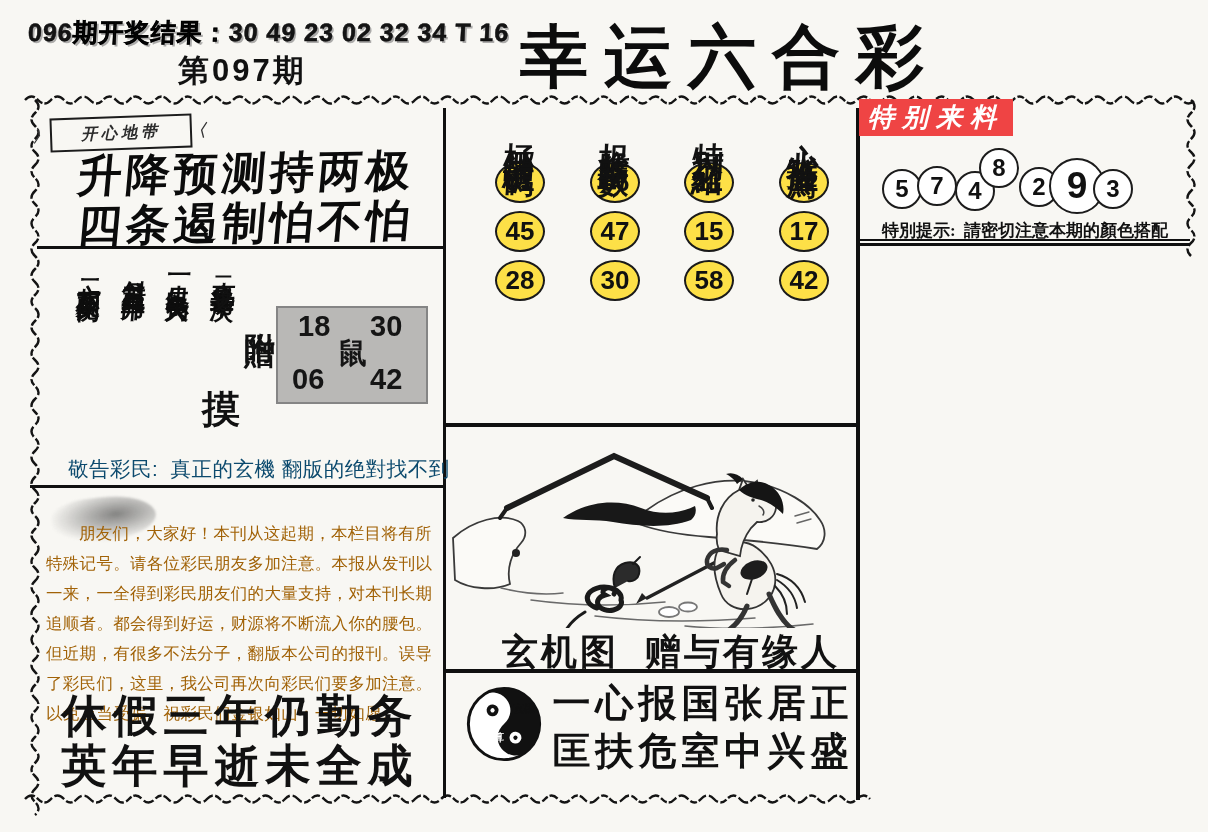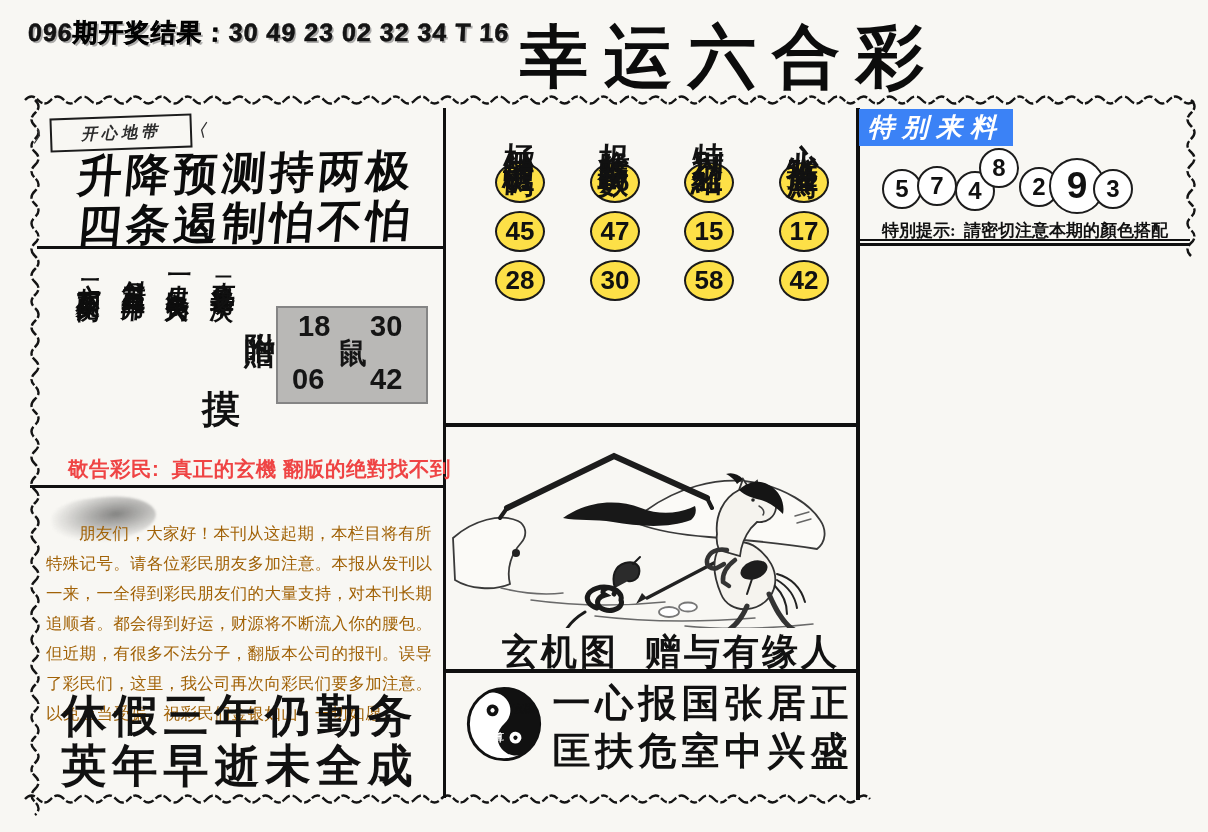--- a/index.html
+++ b/index.html
@@ -36,22 +36,22 @@
   .key-label{position:absolute;left:212px;top:268px;writing-mode:vertical-rl;text-orientation:upright;
     font-size:17px;font-weight:700;letter-spacing:3px;font-family:"Liberation Serif",serif;}
   .key-char{position:absolute;left:202px;top:384px;font-size:38px;font-weight:900;
     font-family:"Liberation Serif",serif;}
   .gift-label{position:absolute;left:238px;top:308px;writing-mode:vertical-rl;text-orientation:upright;
     font-size:31px;font-weight:900;letter-spacing:5px;font-family:"Liberation Serif",serif;}
   .gift-box{position:absolute;left:276px;top:306px;width:148px;height:94px;background:#b9b8b6;
     border:2px solid #858585;}
   .gift-box span{position:absolute;font-weight:700;font-size:29px;color:#151515;}
   .zodiac{font-family:"Liberation Serif",serif;font-size:32px;font-weight:900;}
-  .notice{position:absolute;left:68px;top:455px;font-size:20.5px;font-weight:700;
-    letter-spacing:.5px;white-space:pre;color:#ef4444;}
+  .notice{position:absolute;left:68px;top:455px;font-size:20.5px;font-weight:400;
+    letter-spacing:.5px;white-space:pre;color:#0c4a6e;}
   .stamp{position:absolute;left:52px;top:497px;width:104px;height:44px;transform:rotate(-7deg);
     background:radial-gradient(ellipse at 62% 42%, rgba(70,70,70,.65), rgba(130,130,130,.25) 55%, transparent 74%);
     filter:blur(1.1px);border-radius:40% 60% 55% 45%;}
   .letter{position:absolute;left:46px;top:518px;width:392px;font-size:16.5px;line-height:1.82;
     text-indent:2em;color:#a16207;font-weight:500;letter-spacing:.3px;}
   .bottom-verse{position:absolute;left:40px;width:400px;text-align:center;white-space:nowrap;
     font-family:"Liberation Serif","DejaVu Serif",serif;font-weight:700;font-size:45px;letter-spacing:6px;}
 
   
   .tips-col{position:absolute;top:118px;width:52px;display:flex;flex-direction:column;
@@ -61,36 +61,37 @@
   .ball{display:flex;align-items:center;justify-content:center;width:46px;height:37px;
     border:2.5px solid #1a1a1a;border-radius:50%;background:#fde047;font-size:26px;font-weight:700;}
   .mystery-svg{position:absolute;left:447px;top:428px;}
   .mystery-caption{position:absolute;left:447px;top:628px;width:408px;text-align:center;
     font-size:36px;font-weight:800;letter-spacing:3px;white-space:pre;margin-left:20px;}
   .couplet-line{position:absolute;left:552px;width:302px;text-align:center;white-space:nowrap;
     font-family:Liberation Mono, monospace;font-weight:700;font-size:38px;letter-spacing:5px;}
   .yinyang{position:absolute;left:466px;top:686px;}
 
   
-  .sp-header{position:absolute;left:859px;top:109px;width:154px;height:37px;background:#3b82f6;
+  .sp-header{position:absolute;left:859px;top:99px;width:154px;height:37px;background:#ef4444;
     color:#fff;display:flex;align-items:center;justify-content:center;font-size:26px;
     font-weight:800;font-style:italic;letter-spacing:8px;font-family:"Liberation Serif",serif;}
   .sp-ball{position:absolute;display:flex;align-items:center;justify-content:center;
     width:36px;height:36px;border:2px solid #1c1c1c;border-radius:50%;background:#fff;
     font-size:24px;font-weight:600;}
   .sp-ball.big{width:52px;height:52px;border-width:2.5px;font-size:37px;font-weight:900;}
   .sp-tip{position:absolute;left:862px;top:219px;width:326px;text-align:center;font-size:17px;
     font-weight:800;white-space:pre;font-family:Liberation Serif, serif;}
 </style>
 </head>
 <body>
 
 <div class="page">
 
   <div class="prev-result">096期开奖结果：30 49 23 02 32 34 T 16</div>
+  <div class="issue">第097期</div>
   <div class="main-title">幸运六合彩</div>
 
   <svg class="jag" width="1168" height="10" style="left:25px;top:95px;">
       <path d="M0 5 q6.5 -7 13 0 q6.5 7 13 0 q6.5 -7 13 0 q6.5 7 13 0 q6.5 -7 13 0 q6.5 7 13 0 q6.5 -7 13 0 q6.5 7 13 0 q6.5 -7 13 0 q6.5 7 13 0 q6.5 -7 13 0 q6.5 7 13 0 q6.5 -7 13 0 q6.5 7 13 0 q6.5 -7 13 0 q6.5 7 13 0 q6.5 -7 13 0 q6.5 7 13 0 q6.5 -7 13 0 q6.5 7 13 0 q6.5 -7 13 0 q6.5 7 13 0 q6.5 -7 13 0 q6.5 7 13 0 q6.5 -7 13 0 q6.5 7 13 0 q6.5 -7 13 0 q6.5 7 13 0 q6.5 -7 13 0 q6.5 7 13 0 q6.5 -7 13 0 q6.5 7 13 0 q6.5 -7 13 0 q6.5 7 13 0 q6.5 -7 13 0 q6.5 7 13 0 q6.5 -7 13 0 q6.5 7 13 0 q6.5 -7 13 0 q6.5 7 13 0 q6.5 -7 13 0 q6.5 7 13 0 q6.5 -7 13 0 q6.5 7 13 0 q6.5 -7 13 0 q6.5 7 13 0 q6.5 -7 13 0 q6.5 7 13 0 q6.5 -7 13 0 q6.5 7 13 0 q6.5 -7 13 0 q6.5 7 13 0 q6.5 -7 13 0 q6.5 7 13 0 q6.5 -7 13 0 q6.5 7 13 0 q6.5 -7 13 0 q6.5 7 13 0 q6.5 -7 13 0 q6.5 7 13 0 q6.5 -7 13 0 q6.5 7 13 0 q6.5 -7 13 0 q6.5 7 13 0 q6.5 -7 13 0 q6.5 7 13 0 q6.5 -7 13 0 q6.5 7 13 0 q6.5 -7 13 0 q6.5 7 13 0 q6.5 -7 13 0 q6.5 7 13 0 q6.5 -7 13 0 q6.5 7 13 0 q6.5 -7 13 0 q6.5 7 13 0 q6.5 -7 13 0 q6.5 7 13 0 q6.5 -7 13 0 q6.5 7 13 0 q6.5 -7 13 0 q6.5 7 13 0 q6.5 -7 13 0 q6.5 7 13 0 q6.5 -7 13 0 q6.5 7 13 0 q6.5 -7 13 0 q6.5 7 13 0 q6.5 -7 13 0 q6.5 7 13 0" fill="none" stroke="#141414" stroke-width="2.4" stroke-dasharray="11 2.5 7 2 9 3"></path>
     </svg>
   <svg class="jag" width="704" height="10" style="left:40px;top:100px;transform:rotate(90deg);transform-origin:0 0;">
       <path d="M0 5 q6.5 -7 13 0 q6.5 7 13 0 q6.5 -7 13 0 q6.5 7 13 0 q6.5 -7 13 0 q6.5 7 13 0 q6.5 -7 13 0 q6.5 7 13 0 q6.5 -7 13 0 q6.5 7 13 0 q6.5 -7 13 0 q6.5 7 13 0 q6.5 -7 13 0 q6.5 7 13 0 q6.5 -7 13 0 q6.5 7 13 0 q6.5 -7 13 0 q6.5 7 13 0 q6.5 -7 13 0 q6.5 7 13 0 q6.5 -7 13 0 q6.5 7 13 0 q6.5 -7 13 0 q6.5 7 13 0 q6.5 -7 13 0 q6.5 7 13 0 q6.5 -7 13 0 q6.5 7 13 0 q6.5 -7 13 0 q6.5 7 13 0 q6.5 -7 13 0 q6.5 7 13 0 q6.5 -7 13 0 q6.5 7 13 0 q6.5 -7 13 0 q6.5 7 13 0 q6.5 -7 13 0 q6.5 7 13 0 q6.5 -7 13 0 q6.5 7 13 0 q6.5 -7 13 0 q6.5 7 13 0 q6.5 -7 13 0 q6.5 7 13 0 q6.5 -7 13 0 q6.5 7 13 0 q6.5 -7 13 0 q6.5 7 13 0 q6.5 -7 13 0 q6.5 7 13 0 q6.5 -7 13 0 q6.5 7 13 0 q6.5 -7 13 0 q6.5 7 13 0 q6.5 -7 13 0" fill="none" stroke="#141414" stroke-width="2.4" stroke-dasharray="11 2.5 7 2 9 3"></path>
     </svg>
   <svg class="jag" width="838" height="10" style="left:25px;top:794px;">
       <path d="M0 5 q6.5 -7 13 0 q6.5 7 13 0 q6.5 -7 13 0 q6.5 7 13 0 q6.5 -7 13 0 q6.5 7 13 0 q6.5 -7 13 0 q6.5 7 13 0 q6.5 -7 13 0 q6.5 7 13 0 q6.5 -7 13 0 q6.5 7 13 0 q6.5 -7 13 0 q6.5 7 13 0 q6.5 -7 13 0 q6.5 7 13 0 q6.5 -7 13 0 q6.5 7 13 0 q6.5 -7 13 0 q6.5 7 13 0 q6.5 -7 13 0 q6.5 7 13 0 q6.5 -7 13 0 q6.5 7 13 0 q6.5 -7 13 0 q6.5 7 13 0 q6.5 -7 13 0 q6.5 7 13 0 q6.5 -7 13 0 q6.5 7 13 0 q6.5 -7 13 0 q6.5 7 13 0 q6.5 -7 13 0 q6.5 7 13 0 q6.5 -7 13 0 q6.5 7 13 0 q6.5 -7 13 0 q6.5 7 13 0 q6.5 -7 13 0 q6.5 7 13 0 q6.5 -7 13 0 q6.5 7 13 0 q6.5 -7 13 0 q6.5 7 13 0 q6.5 -7 13 0 q6.5 7 13 0 q6.5 -7 13 0 q6.5 7 13 0 q6.5 -7 13 0 q6.5 7 13 0 q6.5 -7 13 0 q6.5 7 13 0 q6.5 -7 13 0 q6.5 7 13 0 q6.5 -7 13 0 q6.5 7 13 0 q6.5 -7 13 0 q6.5 7 13 0 q6.5 -7 13 0 q6.5 7 13 0 q6.5 -7 13 0 q6.5 7 13 0 q6.5 -7 13 0 q6.5 7 13 0 q6.5 -7 13 0" fill="none" stroke="#141414" stroke-width="2.4" stroke-dasharray="11 2.5 7 2 9 3"></path>

